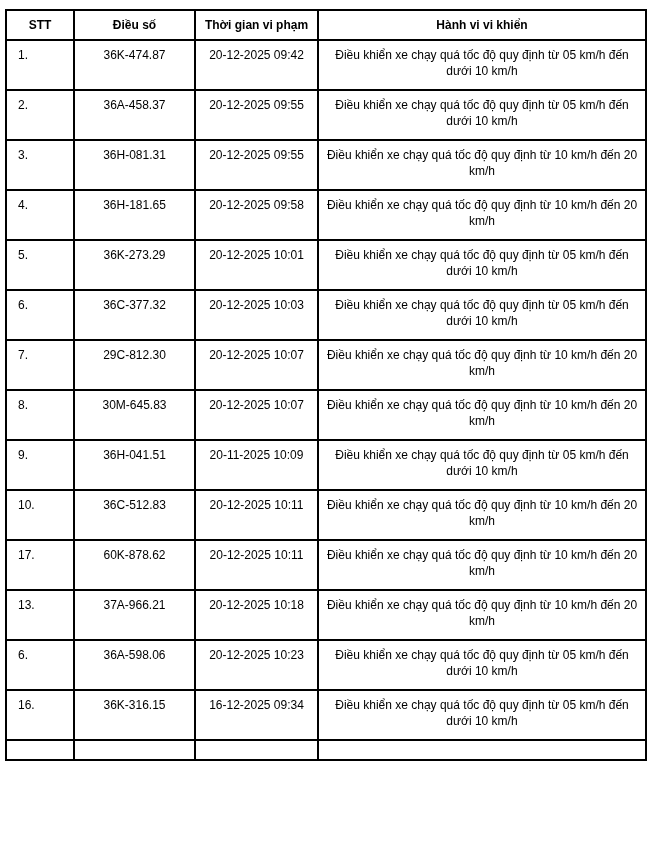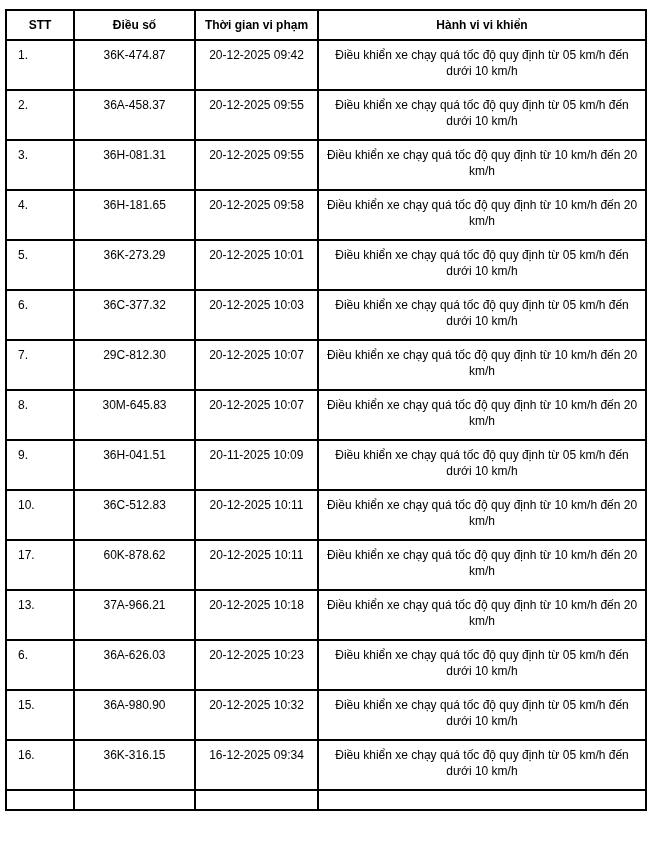--- a/index.html
+++ b/index.html
@@ -136,28 +136,22 @@
         <td>Điều khiển xe chạy quá tốc độ quy định từ 10 km/h đến 20 km/h</td>
       </tr>
       <tr>
         <td class="stt">13.</td>
         <td>37A-966.21</td>
         <td>20-12-2025 10:18</td>
         <td>Điều khiển xe chạy quá tốc độ quy định từ 10 km/h đến 20 km/h</td>
       </tr>
       <tr>
         <td class="stt">6.</td>
-        <td>36A-626.03</td>
+        <td>36A-598.06</td>
         <td>20-12-2025 10:23</td>
-        <td>Điều khiển xe chạy quá tốc độ quy định từ 05 km/h đến dưới 10 km/h</td>
-      </tr>
-      <tr>
-        <td class="stt">15.</td>
-        <td>36A-980.90</td>
-        <td>20-12-2025 10:32</td>
         <td>Điều khiển xe chạy quá tốc độ quy định từ 05 km/h đến dưới 10 km/h</td>
       </tr>
       <tr>
         <td class="stt">16.</td>
         <td>36K-316.15</td>
         <td>16-12-2025 09:34</td>
         <td>Điều khiển xe chạy quá tốc độ quy định từ 05 km/h đến dưới 10 km/h</td>
       </tr>
       <tr class="partial">
         <td class="stt"></td>

